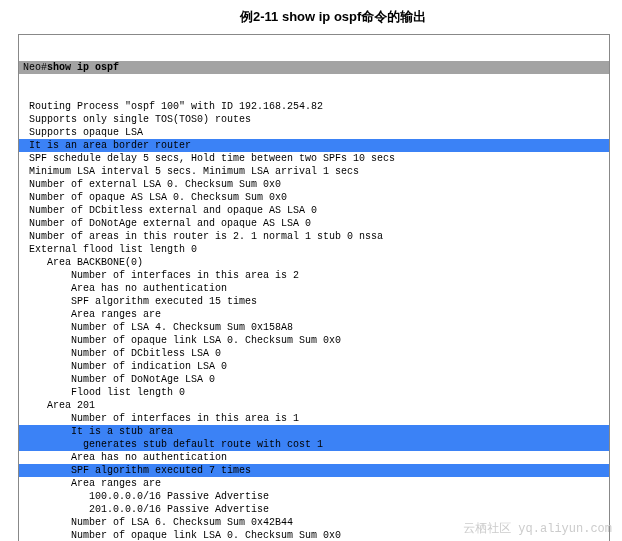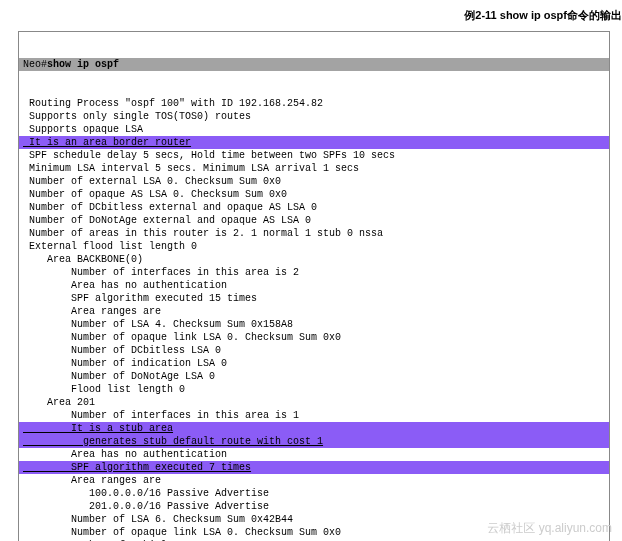--- a/index.html
+++ b/index.html
@@ -5,50 +5,50 @@
     * { margin: 0; padding: 0; box-sizing: border-box; }
     body {
       width: 622px;
       height: 541px;
       background: #fff;
       font-family: Arial, sans-serif;
       font-size: 11px;
       overflow: hidden;
     }
     .title {
-      text-align: right;
+      text-align: left;
       font-weight: bold;
-      font-size: 11px;
+      font-size: 13px;
       padding: 8px 0 4px 0;
       margin-left: 240px;
     }
     .terminal-box {
       border: 1px solid #888;
       margin: 4px 12px 0 18px;
       padding: 0;
       background: #fff;
     }
     .terminal-content {
       font-family: "Courier New", Courier, monospace;
       font-size: 10px;
       line-height: 13px;
       white-space: pre;
       color: #000;
     }
     .line { padding: 0 4px; }
     .prompt-line { padding: 0 4px; background: #a3a3a3; }
     .prompt-bold { font-weight: bold; }
-    .hl { background: #8b5cf6; text-decoration: underline; }
+    .hl { background: #3b82f6; }
     .watermark {
       position: fixed;
       right: 10px;
       bottom: 4px;
       color: #ccc;
       font-size: 12px;
-      font-family: Liberation Sans, sans-serif;
+      font-family: Liberation Mono, monospace;
     }
   </style>
 </head>
 <body>
 
 <div class="title">例2-11 show ip ospf命令的输出</div>
 
 <div class="terminal-box">
   <div class="terminal-content">
     <div class="prompt-line"><span>Neo#</span><span class="prompt-bold">show ip ospf</span></div>

